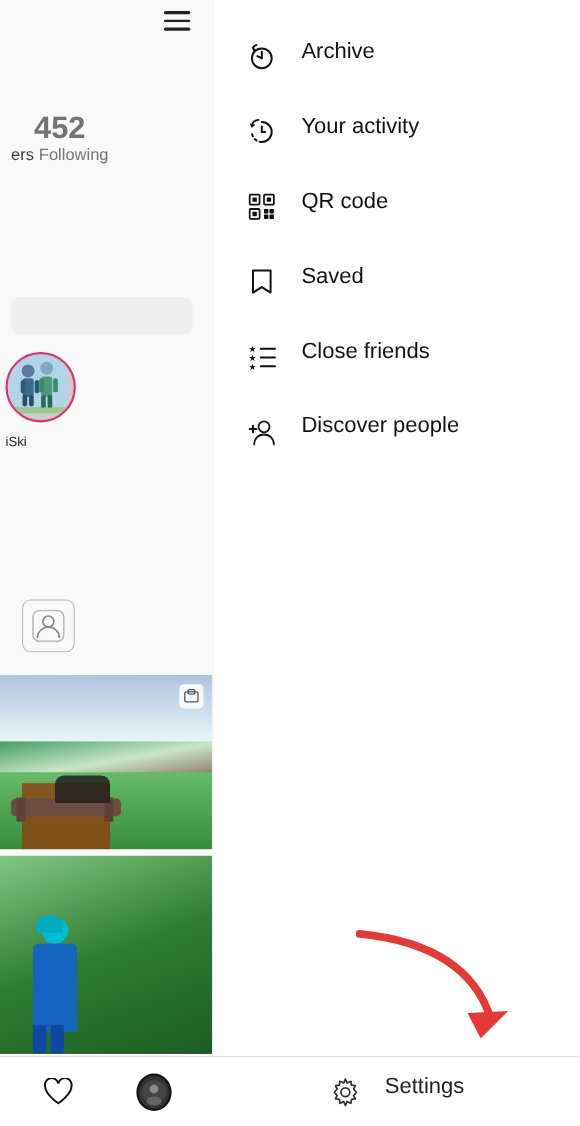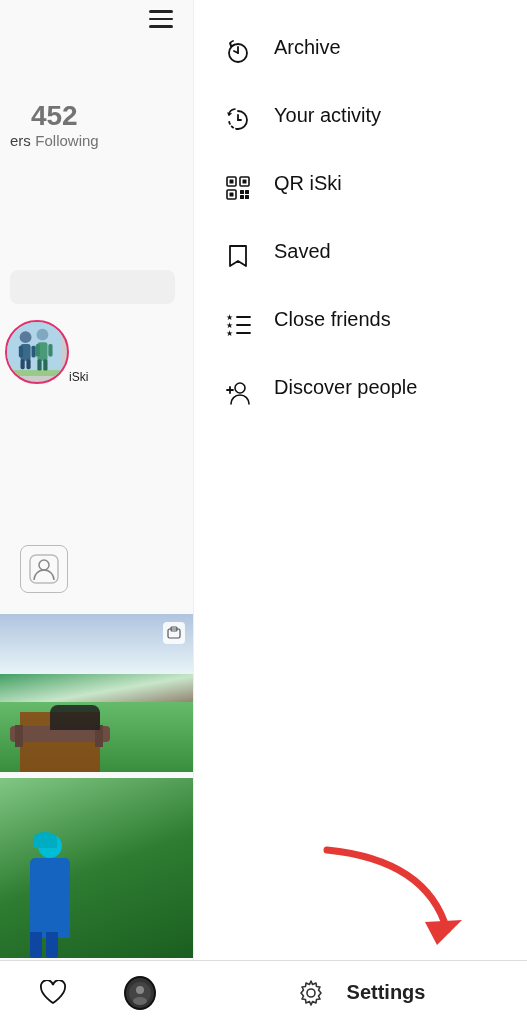--- a/index.html
+++ b/index.html
@@ -77,23 +77,23 @@
     
     .story-row {
       position: absolute;
       top: 320px;
       left: 5px;
       display: flex;
       gap: 10px;
     }
     .story-circle-wrap {
       display: flex;
-      flex-direction: row;
-      align-items: flex-end;
-      gap: 0;
+      flex-direction: column;
+      align-items: flex-start;
+      gap: 10px;
     }
     .story-circle {
       width: 64px;
       height: 64px;
       border-radius: 50%;
       border: 2px solid #ddd;
       overflow: hidden;
       background: #ccc;
     }
     .story-circle.gradient-border {
@@ -266,24 +266,23 @@
     .bottom-left {
       width: 193px;
       display: flex;
       align-items: center;
       justify-content: space-around;
       padding: 0 10px;
     }
     .bottom-right {
       flex: 1;
       display: flex;
-      align-items: center;
+      align-items: flex-start;
       justify-content: center;
       gap: 20px;
-      font-weight: bold;
     }
     .bottom-icon {
       width: 32px;
       height: 32px;
       display: flex;
       align-items: center;
       justify-content: center;
     }
     .settings-label {
       font-size: 20px;
@@ -428,21 +427,21 @@
           <rect x="18.5" y="5.5" width="4" height="4" fill="#111" rx="0.5"></rect>
           <rect x="3" y="16" width="9" height="9" rx="1" stroke="#111" stroke-width="1.6" fill="none"></rect>
           <rect x="5.5" y="18.5" width="4" height="4" fill="#111" rx="0.5"></rect>
 
           <rect x="16" y="16" width="4" height="4" fill="#111" rx="0.5"></rect>
           <rect x="21" y="16" width="4" height="4" fill="#111" rx="0.5"></rect>
           <rect x="16" y="21" width="4" height="4" fill="#111" rx="0.5"></rect>
           <rect x="21" y="21" width="4" height="4" fill="#111" rx="0.5"></rect>
         </svg>
       </div>
-      <span class="menu-text">QR iSki</span>
+      <span class="menu-text">QR code</span>
     </div>
 
     <div class="menu-item">
       <div class="menu-icon">
         <svg viewBox="0 0 28 28" fill="none" xmlns="http://www.w3.org/2000/svg">
           <path d="M6 4 H22 V24 L14 19 L6 24 Z" stroke="#111" stroke-width="1.8" stroke-linejoin="round" fill="none"></path>
         </svg>
       </div>
       <span class="menu-text">Saved</span>
     </div>

